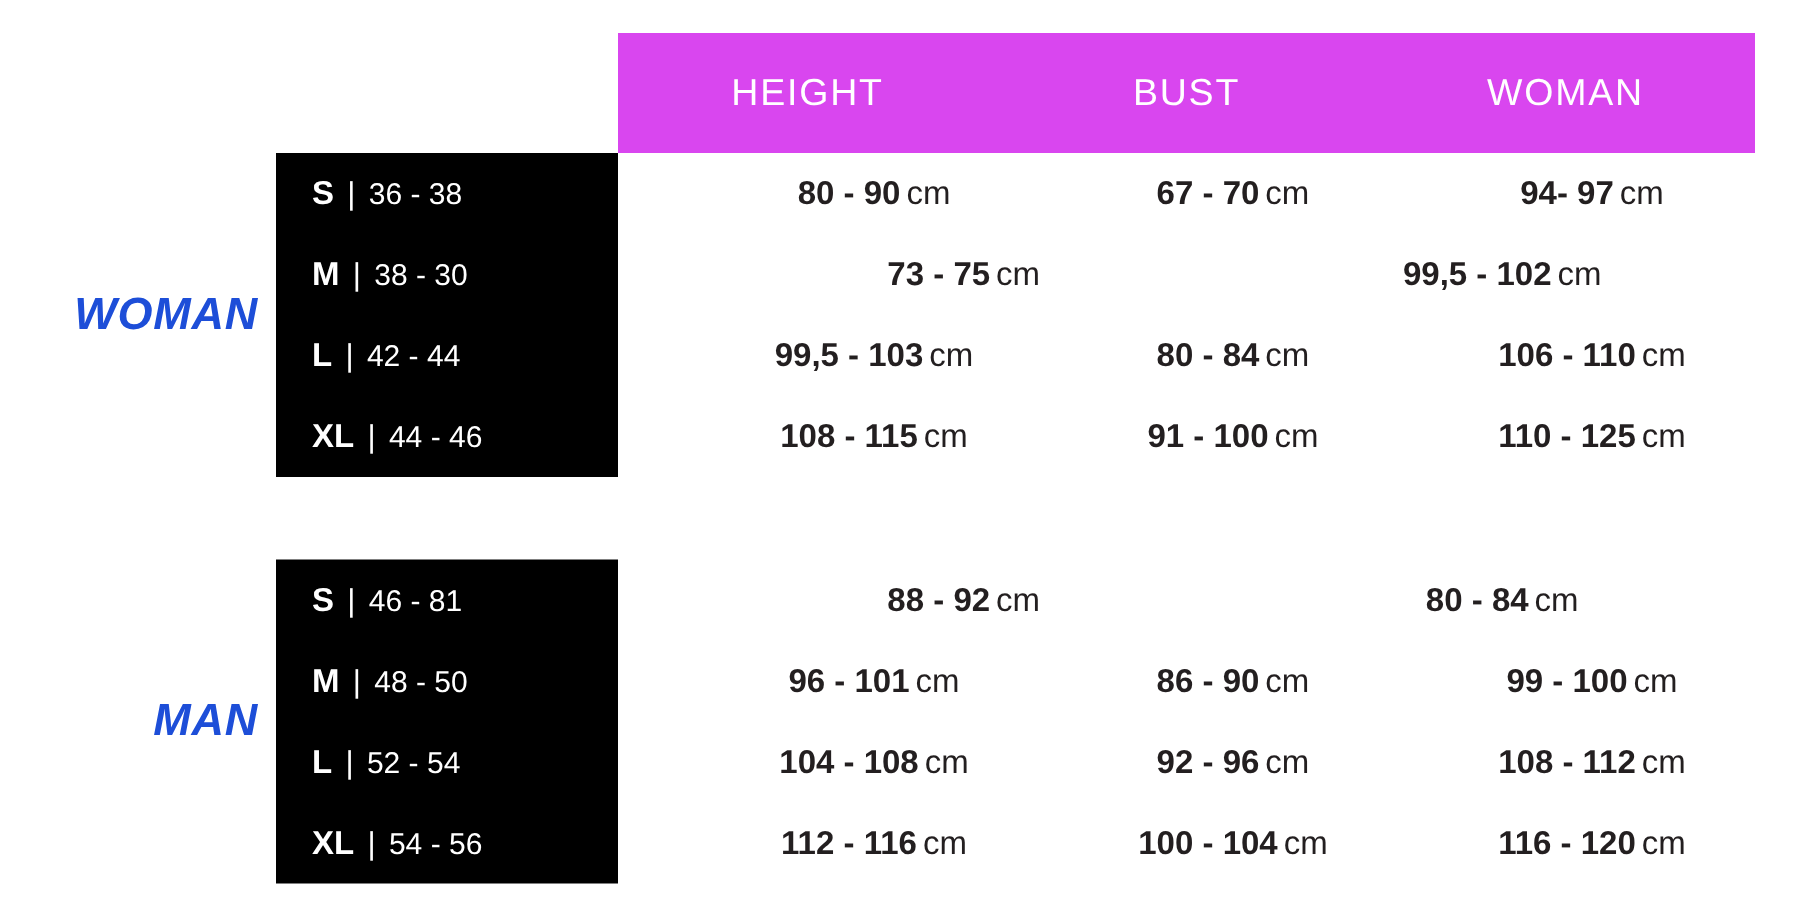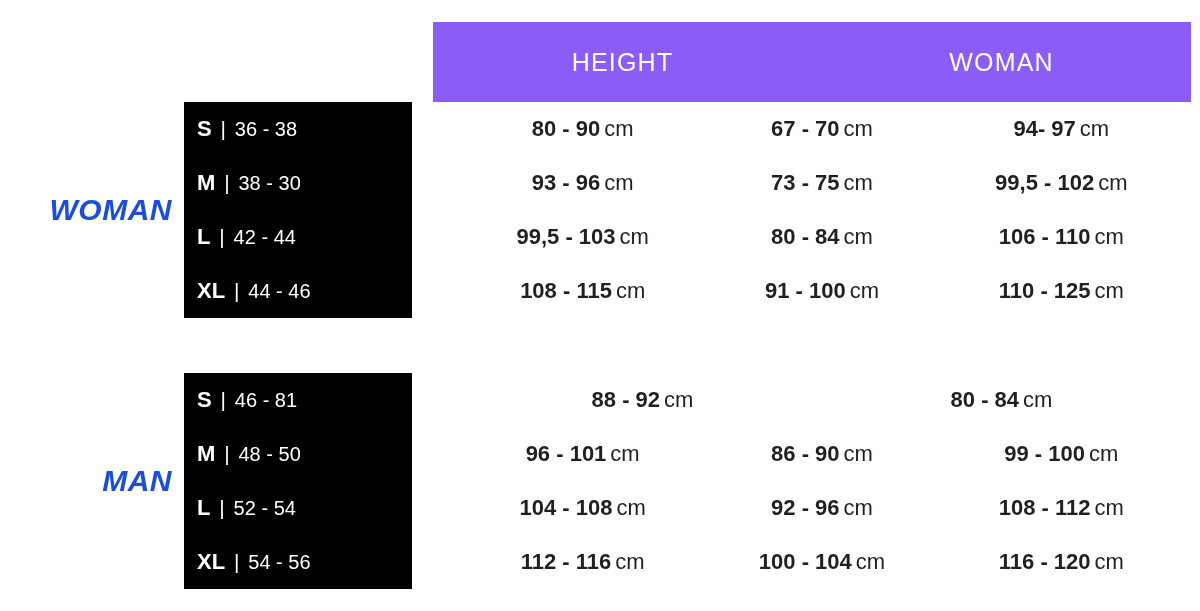--- a/index.html
+++ b/index.html
@@ -19,25 +19,25 @@
   .sheet {
     position: absolute;
     left: 0; top: 0;
     width: 1200px;
     height: 611px;
   }
 
   
   .header-band {
     position: absolute;
-    left: 433px;
+    left: 412px;
     top: 22px;
     width: 758px;
     height: 80px;
-    background: #8b5cf6;
+    background: #d946ef;
     display: flex;
     align-items: center;
   }
   .header-cell {
     flex: 1 1 0;
     text-align: center;
     color: #ffffff;
     font-size: 25px;
     letter-spacing: 1.2px;
     font-weight: 400;
@@ -87,21 +87,21 @@
     height: 216px;
   }
   .row {
     height: 54px;
     display: flex;
     align-items: center;
   }
   .size-cell {
     width: 268px;
     box-sizing: border-box;
-    padding-left: 13px;
+    padding-left: 24px;
     color: #ffffff;
     font-size: 21px;
     white-space: nowrap;
   }
   .size-cell .sz {
     font-weight: bold;
     font-size: 22px;
   }
   .size-cell .sep {
     font-weight: normal;
@@ -128,20 +128,21 @@
     padding-left: 4px;
   }
 </style>
 </head>
 <body>
 
 <div class="sheet">
 
   <div class="header-band">
     <div class="header-cell">HEIGHT</div>
+    <div class="header-cell">BUST</div>
     <div class="header-cell">WOMAN</div>
   </div>
 
   <div class="group woman">
     <div class="group-label">WOMAN</div>
     <div class="size-col"></div>
     <div class="rows">
 
       <div class="row">
         <div class="size-cell">
@@ -160,23 +161,20 @@
         </div>
       </div>
 
       <div class="row">
         <div class="size-cell">
           <span class="sz">M</span>
           <span class="sep">|</span>
           <span class="eu">38 - 30</span>
         </div>
         <div class="meas-cell">
-          <span class="val">93 - 96</span><span class="unit">cm</span>
-        </div>
-        <div class="meas-cell">
           <span class="val">73 - 75</span><span class="unit">cm</span>
         </div>
         <div class="meas-cell">
           <span class="val">99,5 - 102</span><span class="unit">cm</span>
         </div>
       </div>
 
       <div class="row">
         <div class="size-cell">
           <span class="sz">L</span>

